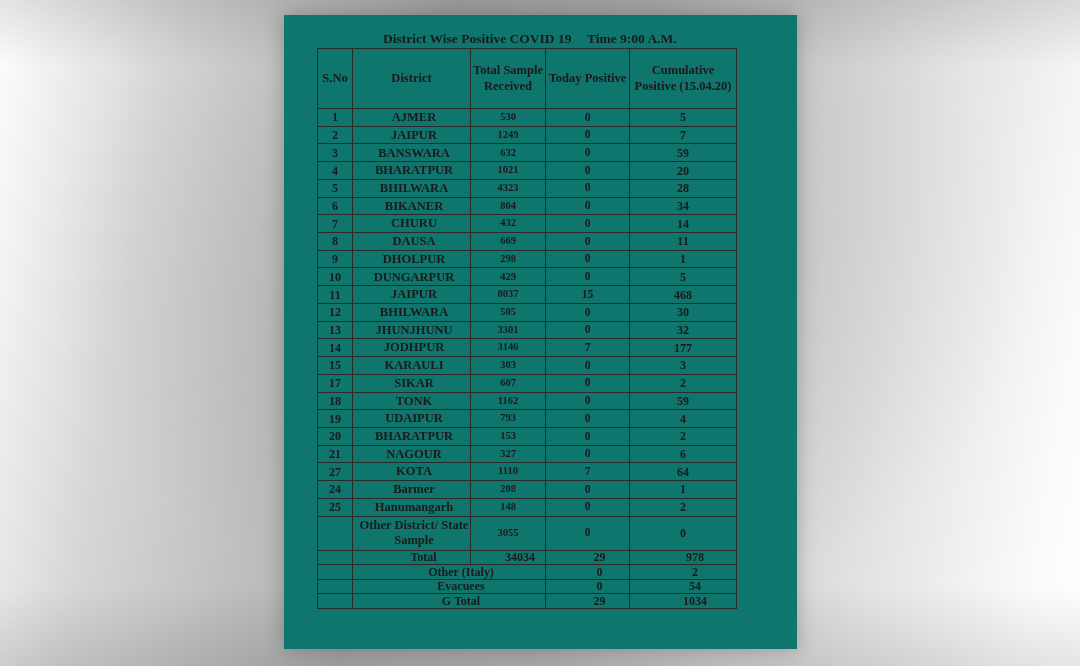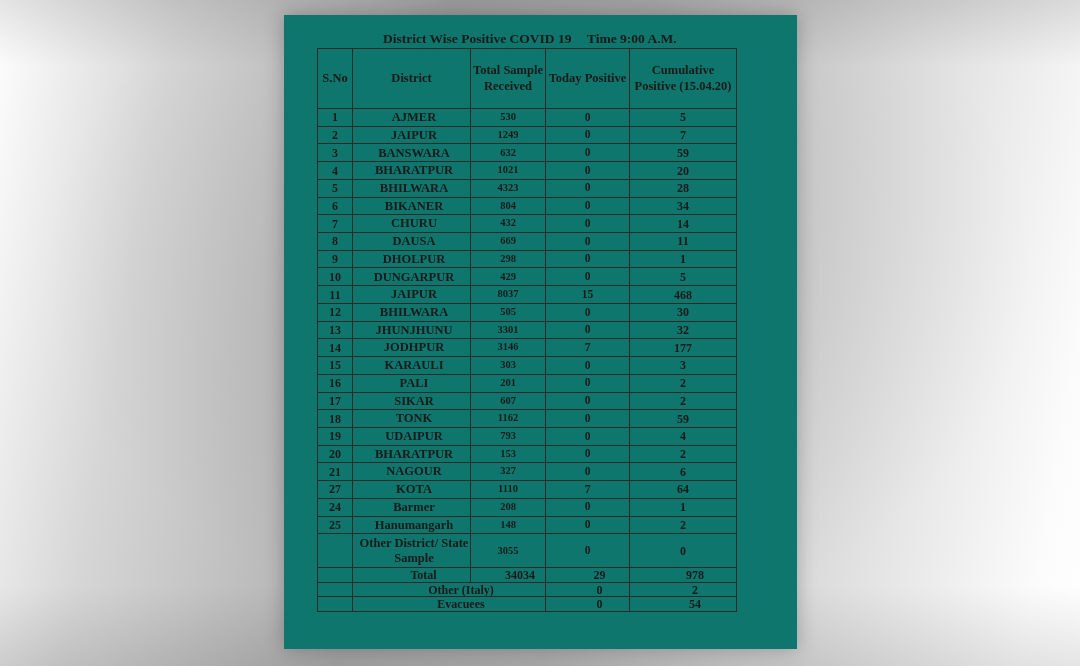--- a/index.html
+++ b/index.html
@@ -190,27 +190,20 @@
         </tr>
 
         <tr>
           <td class="sno">15</td>
           <td class="district">KARAULI</td>
           <td class="sample">303</td>
           <td class="today">0</td>
           <td class="cumulative">3</td>
         </tr>
 
-        <tr>
-          <td class="sno">16</td>
-          <td class="district">PALI</td>
-          <td class="sample">201</td>
-          <td class="today">0</td>
-          <td class="cumulative">2</td>
-        </tr>
 
         <tr>
           <td class="sno">17</td>
           <td class="district">SIKAR</td>
           <td class="sample">607</td>
           <td class="today">0</td>
           <td class="cumulative">2</td>
         </tr>
 
         <tr>
@@ -290,15 +283,21 @@
         <td colspan="2">Other (Italy)</td>
         <td class="today">0</td>
         <td class="cumulative">2</td>
       </tr>
       <tr class="footer">
         <td></td>
         <td colspan="2">Evacuees</td>
         <td class="today">0</td>
         <td class="cumulative">54</td>
       </tr>
+      <tr class="footer">
+        <td></td>
+        <td colspan="2">G Total</td>
+        <td class="today">29</td>
+        <td class="cumulative">1034</td>
+      </tr>
     </tbody>
   </table>
 </div>
 
 </body></html>

